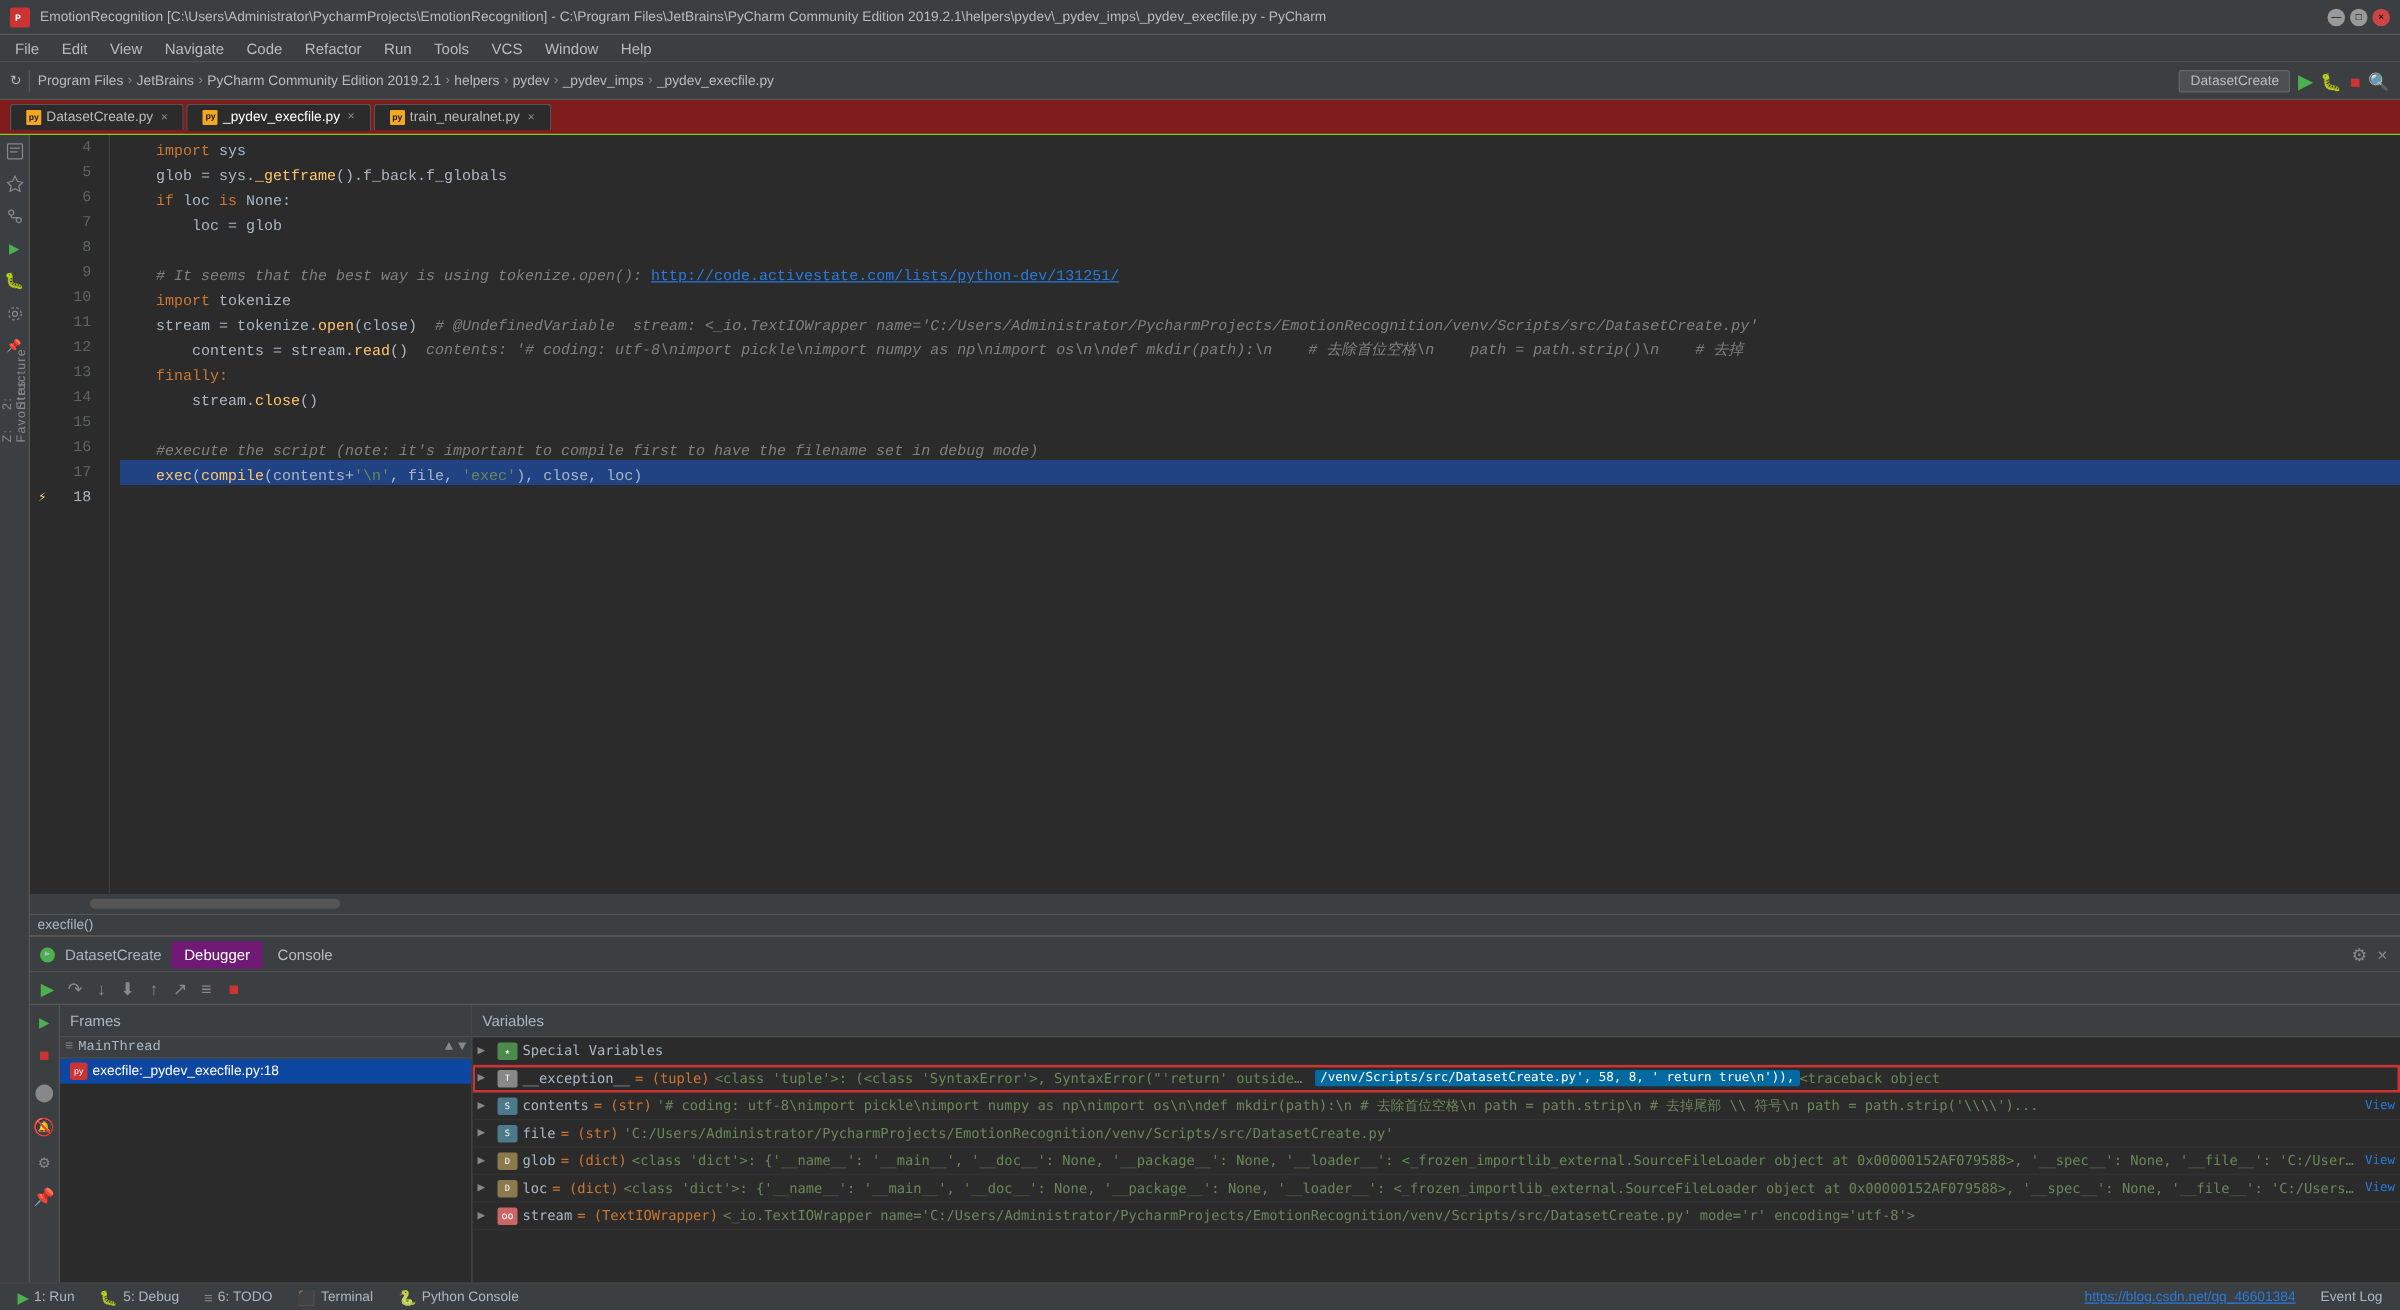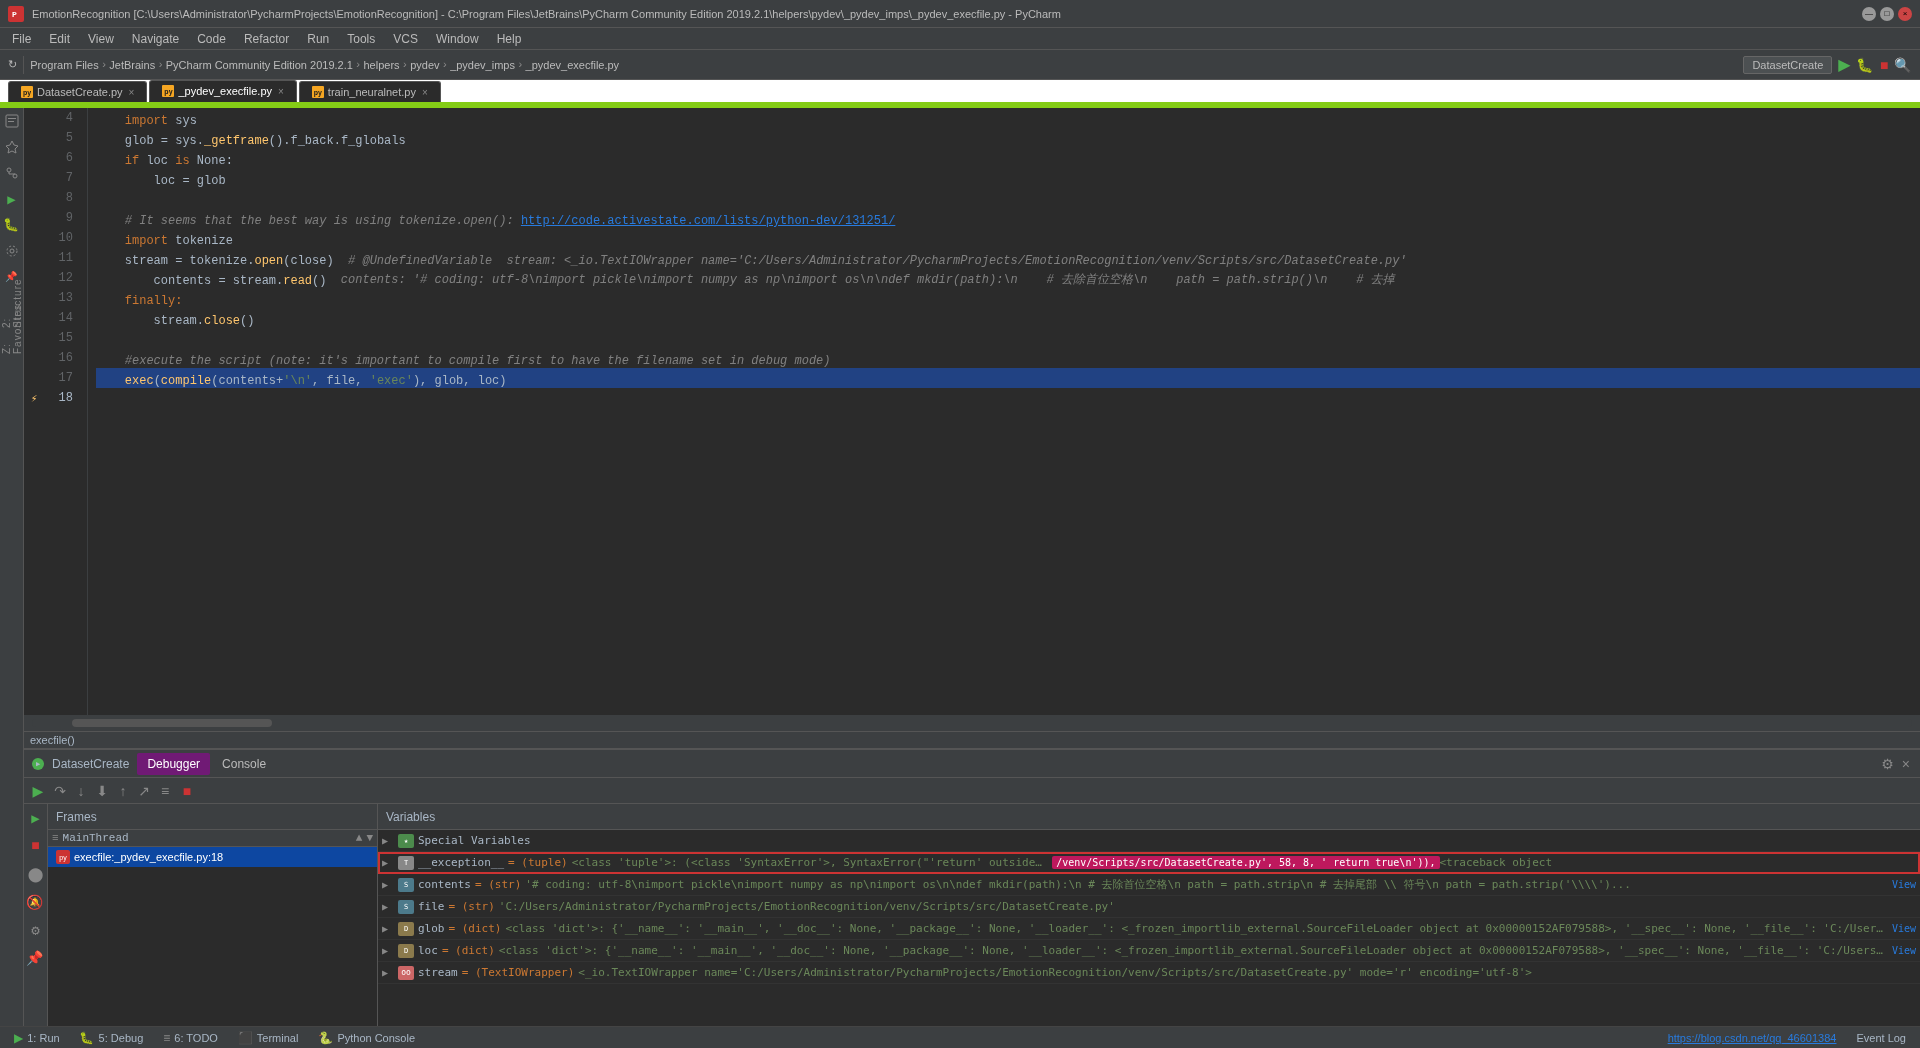--- a/index.html
+++ b/index.html
@@ -154,26 +154,26 @@
     .search-btn {
       background: none;
       border: none;
       cursor: pointer;
       color: #bbbbbb;
       font-size: 14px;
     }
 
     
     #tabs-row {
-      background: #ffffff;
+      background: #7f1d1d;
       height: 28px;
       display: flex;
-      align-items: flex-end;
+      align-items: center;
       padding: 0 8px;
-      border-bottom: 6px solid #84cc16;
+      border-bottom: 1px solid #84cc16;
     }
     .file-tab {
       display: flex;
       align-items: center;
       gap: 4px;
       padding: 4px 12px;
       background: #2b2b2b;
       border: 1px solid #555;
       border-bottom: none;
       color: #bbbbbb;
@@ -797,21 +797,21 @@
         <div class="code-line">
           <span class="var">        stream.</span><span class="method">close</span><span class="var">()</span>
         </div>
         <div class="code-line">
           <span class="var"> </span>
         </div>
         <div class="code-line">
           <span class="cmt">    #execute the script (note: it's important to compile first to have the filename set in debug mode)</span>
         </div>
         <div class="code-line current-line">
-          <span class="var">    </span><span class="fn">exec</span><span class="var">(</span><span class="fn">compile</span><span class="var">(contents+</span><span class="str">'\n'</span><span class="var">, file, </span><span class="str">'exec'</span><span class="var">), glob, loc)</span>
+          <span class="var">    </span><span class="fn">exec</span><span class="var">(</span><span class="fn">compile</span><span class="var">(contents+</span><span class="str">'\n'</span><span class="var">, file, </span><span class="str">'exec'</span><span class="var">), close, loc)</span>
         </div>
 
         <div class="code-line"></div>
         <div class="code-line"></div>
         <div class="code-line"></div>
         <div class="code-line"></div>
         <div class="code-line"></div>
         <div class="code-line"></div>
       </div>
     </div>
@@ -899,21 +899,21 @@
               <div class="var-icon var-icon-special">★</div>
               <span class="var-name">Special Variables</span>
             </div>
 
             <div class="var-row var-row-highlighted" style="flex-wrap:wrap;">
               <span class="var-expand">▶</span>
               <div class="var-icon" style="background:#888;">T</div>
               <span class="var-name">__exception__</span>
               <span class="var-type">= (tuple)</span>
               <span class="var-value">&lt;class 'tuple'&gt;: (&lt;class 'SyntaxError'&gt;, SyntaxError("'return' outside function", ('C:/Users/Administrator/PycharmProject</span>
-              <span style="background:#be185d; color:white; font-size:10px; padding:1px 4px; margin-left:4px; border-radius:2px; white-space:nowrap;">/venv/Scripts/src/DatasetCreate.py', 58, 8, '        return true\n')),</span>
+              <span style="background:#0369a1; color:white; font-size:10px; padding:1px 4px; margin-left:4px; border-radius:2px; white-space:nowrap;">/venv/Scripts/src/DatasetCreate.py', 58, 8, '        return true\n')),</span>
               <span class="var-value">&lt;traceback object</span>
             </div>
 
             <div class="var-row">
               <span class="var-expand">▶</span>
               <div class="var-icon" style="background:#4c7a8b;">S</div>
               <span class="var-name">contents</span>
               <span class="var-type">= (str)</span>
               <span class="var-value">'# coding: utf-8\nimport pickle\nimport numpy as np\nimport os\n\ndef mkdir(path):\n    # 去除首位空格\n    path = path.strip\n    # 去掉尾部 \\ 符号\n    path = path.strip('\\\\')...</span>
               <span class="var-value-link">View</span>

